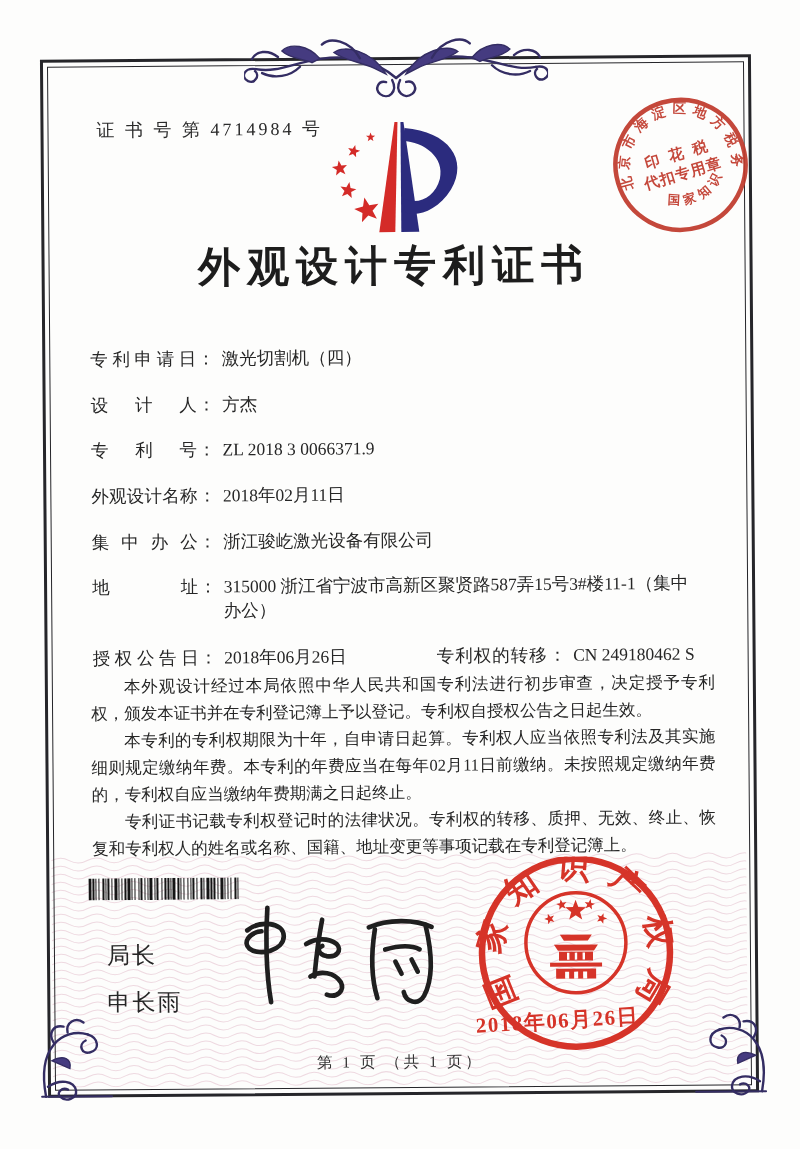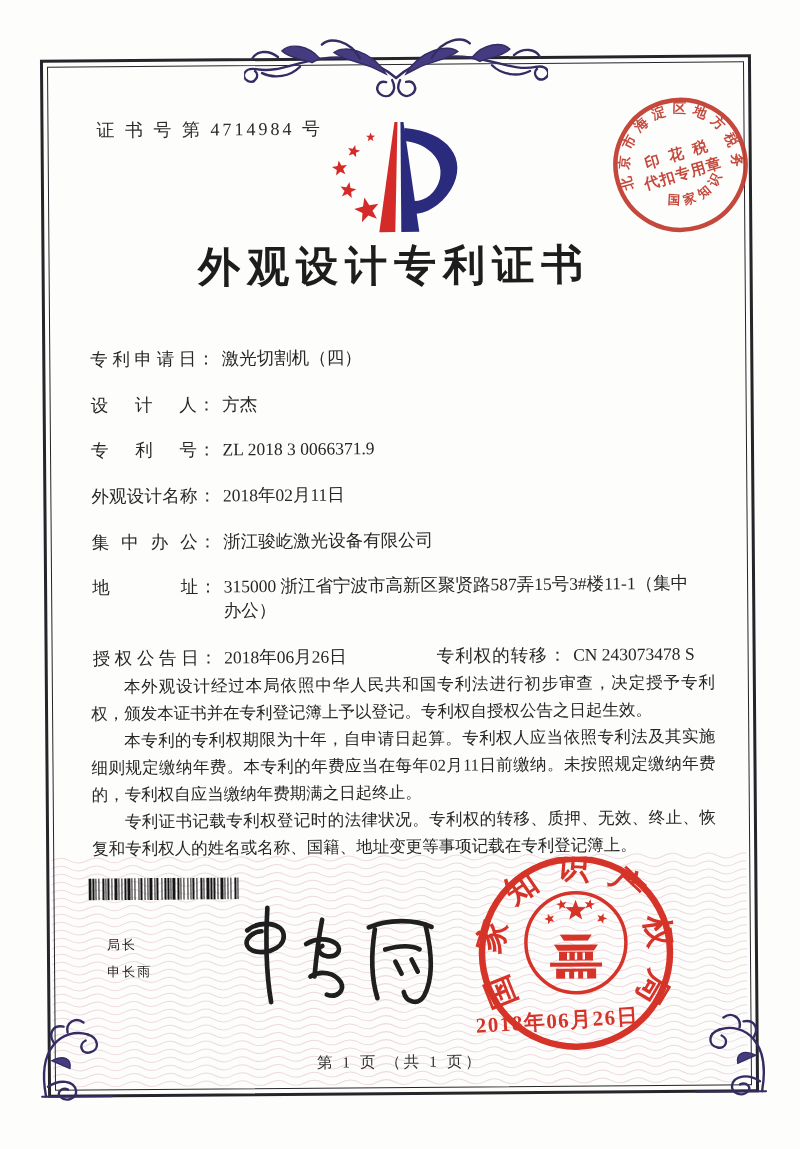--- a/index.html
+++ b/index.html
@@ -39,21 +39,21 @@
   .grant-cell{display:flex;align-items:flex-start;}
   .grant-cell .field-label2{letter-spacing:1px;}
   
   .body-text{position:absolute;left:90px;top:671px;width:624px;font-size:16.5px;line-height:1.64;text-align:justify;}
   .body-text p{margin:0;text-indent:2em;}
   
   .barcode{position:absolute;left:86px;top:876px;width:216px;height:22px;overflow:hidden;white-space:nowrap;font-size:0;}
   .barcode span{display:inline-block;height:22px;}
   .barcode span:nth-child(odd){background:#151515;}
   
-  .director{position:absolute;left:104px;top:930px;font-size:13px;line-height:2.05;letter-spacing:2px;}
+  .director{position:absolute;left:104px;top:930px;font-size:23px;line-height:2.05;letter-spacing:2px;}
   .signature{position:absolute;left:206px;top:896px;width:238px;height:118px;}
   
   .seal{position:absolute;left:460px;top:858px;width:226px;height:214px;opacity:.95;}
   
   .footer{position:absolute;left:44px;top:1052px;width:705px;text-align:center;font-size:15.5px;letter-spacing:3px;color:#333;}
 </style>
 </head>
 <body>
 
 <div class="page">
@@ -210,21 +210,21 @@
       </div>
       <div class="grant-row">
         <span class="grant-cell">
           <span class="field-label">授权公告日</span>
             <span class="field-colon">：</span>
           <span class="field-value">2018年06月26日</span>
         </span>
         <span class="grant-cell">
           <span class="field-label2">专利权的转移</span>
             <span class="field-colon">：</span>
-          <span class="field-value">CN 243073478 S</span>
+          <span class="field-value">CN 249180462 S</span>
         </span>
       </div>
     </div>
 
     <div class="body-text">
       <p>本外观设计经过本局依照中华人民共和国专利法进行初步审查，决定授予专利权，颁发本证书并在专利登记簿上予以登记。专利权自授权公告之日起生效。</p>
       <p>本专利的专利权期限为十年，自申请日起算。专利权人应当依照专利法及其实施细则规定缴纳年费。本专利的年费应当在每年02月11日前缴纳。未按照规定缴纳年费的，专利权自应当缴纳年费期满之日起终止。</p>
       <p>专利证书记载专利权登记时的法律状况。专利权的转移、质押、无效、终止、恢复和专利权人的姓名或名称、国籍、地址变更等事项记载在专利登记簿上。</p>
     </div>
 

